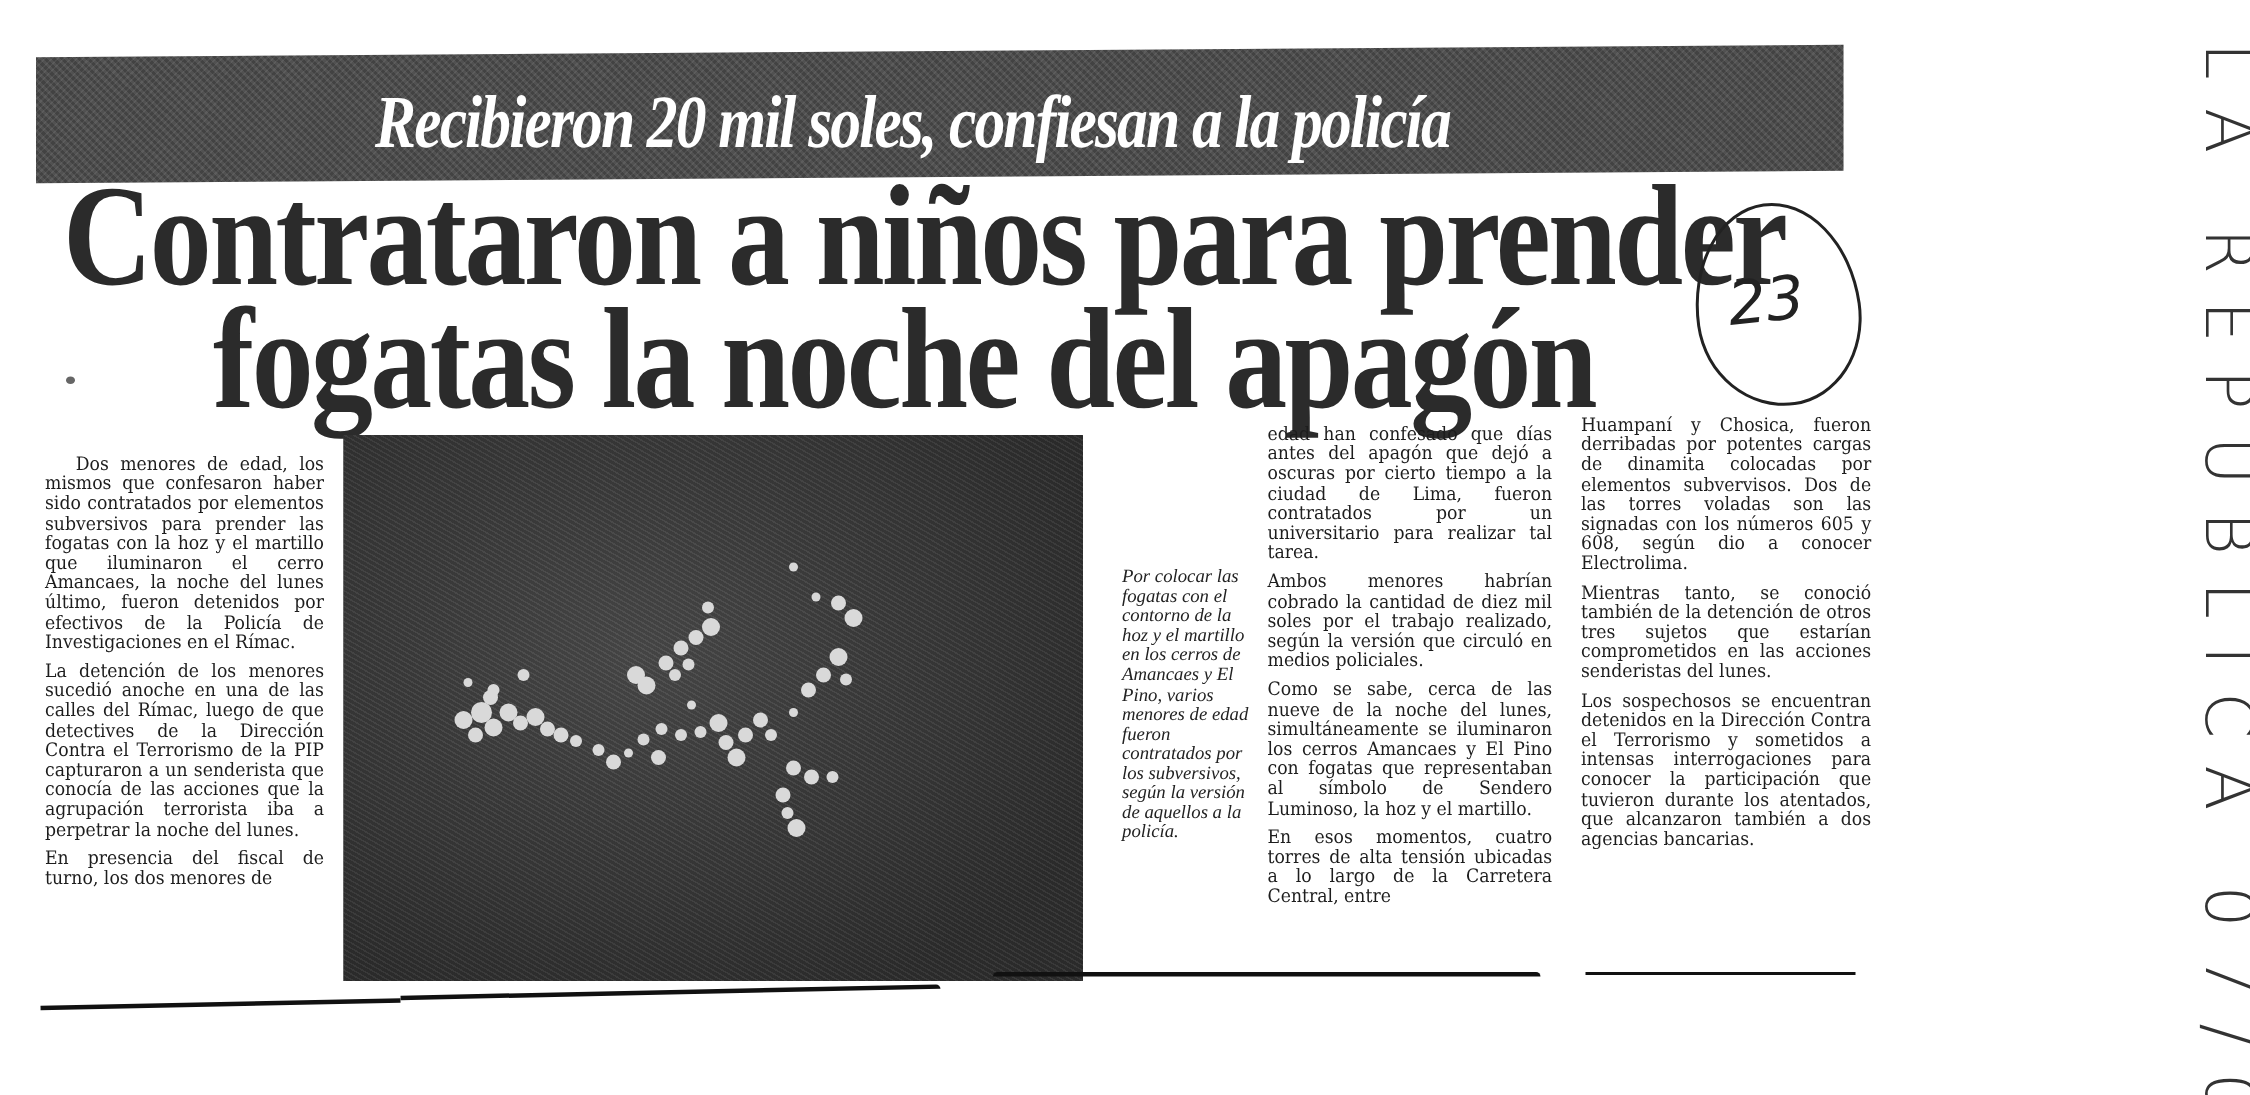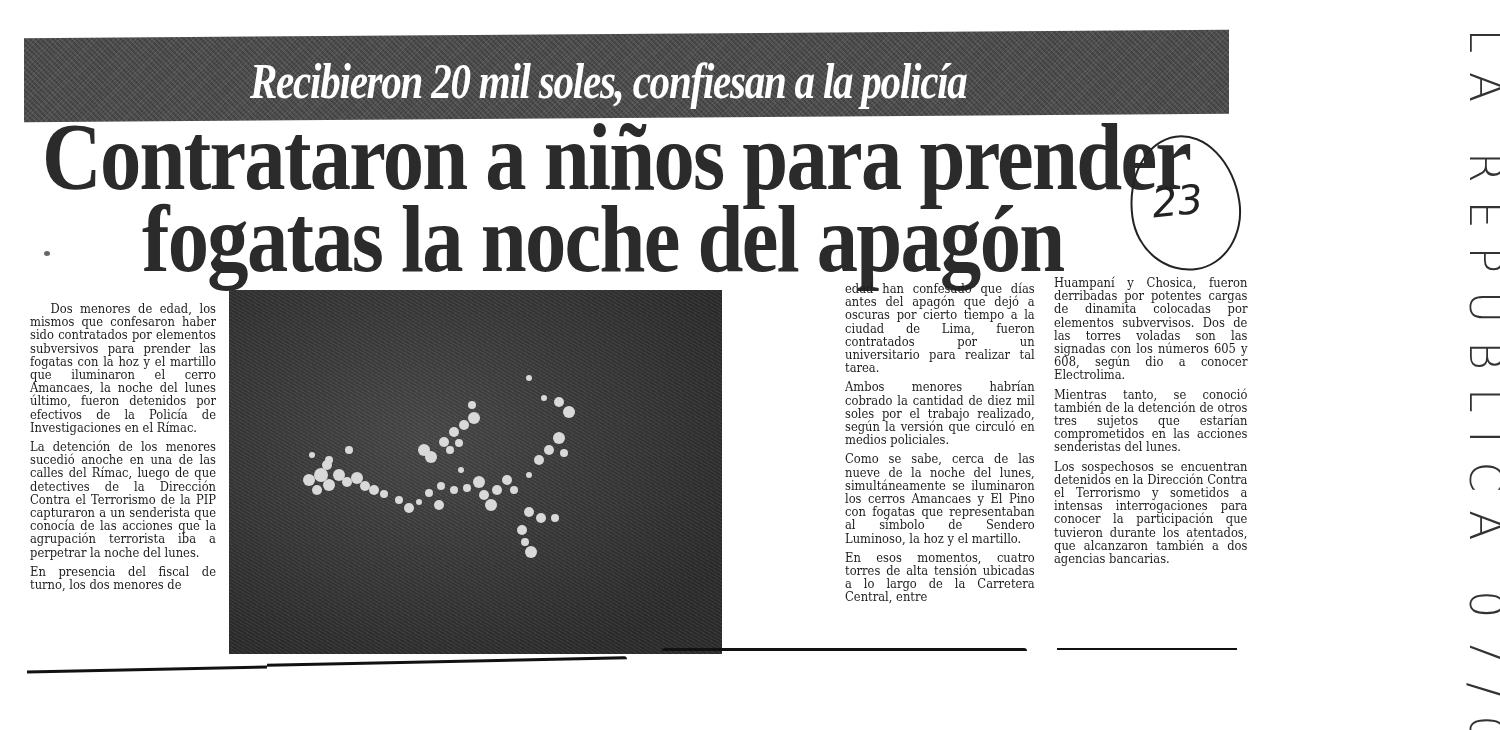--- a/index.html
+++ b/index.html
@@ -178,20 +178,21 @@
         <circle cx="300" cy="222" r="5"></circle>
           <circle cx="312" cy="228" r="5"></circle>
           <circle cx="326" cy="228" r="4"></circle>
         <circle cx="293" cy="240" r="5"></circle>
           <circle cx="296" cy="252" r="4"></circle>
           <circle cx="302" cy="262" r="6"></circle>
       </g>
     </svg>
   </div>
 
+  <div class="caption">Por colocar las fogatas con el contorno de la hoz y el martillo en los cerros de Amancaes y El Pino, varios menores de edad fueron contratados por los subversivos, según la versión de aquellos a la policía.</div>
 
   <div class="col col3">
     <p>edad han confesado que días antes del apagón que dejó a oscuras por cierto tiempo a la ciudad de Lima, fueron contratados por un universitario para realizar tal tarea.</p>
     <p>Ambos menores habrían cobrado la cantidad de diez mil soles por el trabajo realizado, según la versión que circuló en medios policiales.</p>
     <p>Como se sabe, cerca de las nueve de la noche del lunes, simultáneamente se iluminaron los cerros Amancaes y El Pino con fogatas que representaban al símbolo de Sendero Luminoso, la hoz y el martillo.</p>
     <p>En esos momentos, cuatro torres de alta tensión ubicadas a lo largo de la Carretera Central, entre</p>
   </div>
 
   <div class="col col4">
     <p>Huampaní y Chosica, fueron derribadas por potentes cargas de dinamita colocadas por elementos subvervisos. Dos de las torres voladas son las signadas con los números 605 y 608, según dio a conocer Electrolima.</p>

